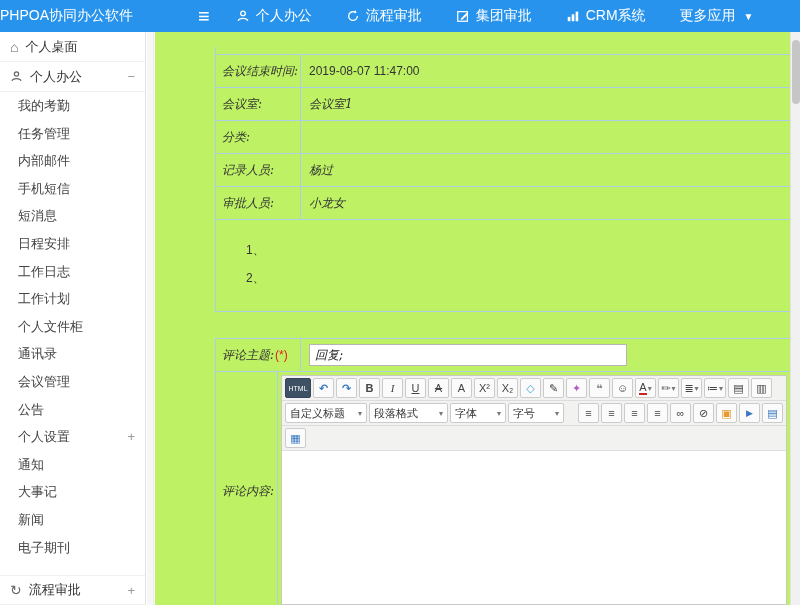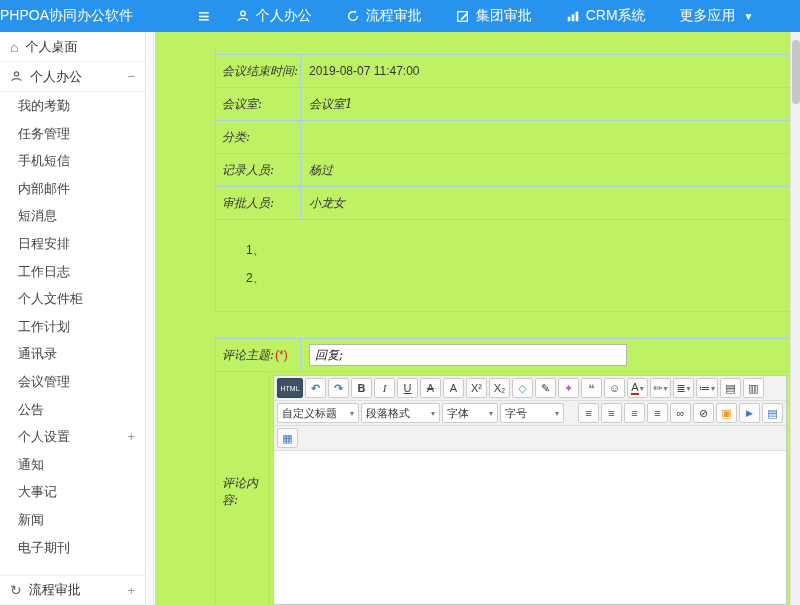--- a/index.html
+++ b/index.html
@@ -53,21 +53,21 @@
 
   
   .editor{border:1px solid #c9c9c9;height:230px;background:#fff;display:flex;flex-direction:column}
   .toolbar{background:#f2f2f1;border-bottom:1px solid #ddd;padding:2px 3px;display:flex;align-items:center;gap:2px;flex-wrap:nowrap}
   .tbtn{min-width:21px;height:20px;border:1px solid #cbcbcb;background:#fbfbfb;font-size:11px;
     display:inline-flex;align-items:center;justify-content:center;color:#444;border-radius:2px;cursor:pointer;padding:0 2px}
   .tbtn .c{font-size:8px;color:#777;margin-left:1px}
   .tdrop{height:20px;border:1px solid #cbcbcb;background:#fff;font-size:11px;display:inline-flex;
     align-items:center;justify-content:space-between;padding:0 4px;gap:6px;color:#333;cursor:pointer;border-radius:2px}
   .tdrop .c{font-size:8px;color:#777}
-  .w1{width:82px}.w2{width:79px}.w3{width:56px}.w4{width:64px}
+  .w1{width:82px}.w2{width:79px}.w3{width:56px}.w4{width:56px}
   .edit-area{flex:1;background:#fff}
 
   .tbtn[data-name="source-button"]{background:#3f5265;color:#fff;font-size:7px;width:26px;border-color:#36465a}
   .tbtn[data-name="undo-button"] .g,.tbtn[data-name="redo-button"] .g{color:#3b78c3;font-weight:bold}
   .tbtn[data-name="bold-button"] .g{font-weight:bold}
   .tbtn[data-name="italic-button"] .g{font-style:italic;font-family:"Liberation Serif",serif}
   .tbtn[data-name="underline-button"] .g{text-decoration:underline}
   .tbtn[data-name="strikethrough-button"] .g{text-decoration:line-through}
   .tbtn[data-name="font-color-button"] .g{border-bottom:2px solid #cc2222;line-height:11px}
   .tbtn[data-name="quote-button"] .g{color:#8a8a8a;font-weight:bold}
@@ -142,27 +142,27 @@
             <circle cx="8" cy="5" r="2.6" fill="none" stroke="#666" stroke-width="1.5"></circle>
             <path d="M2.5 13.5c1-3.8 10-3.8 11 0" fill="none" stroke="#666" stroke-width="1.5"></path>
           </svg>
       </span>
       <span data-name="sidebar-section-label">个人办公</span>
       <span class="side-toggle" data-name="collapse-icon">−</span>
     </div>
 
     <div class="side-item" data-name="sidebar-item-attendance">我的考勤</div>
     <div class="side-item" data-name="sidebar-item-tasks">任务管理</div>
+    <div class="side-item" data-name="sidebar-item-internal-mail">内部邮件</div>
     <div class="side-item" data-name="sidebar-item-sms">手机短信</div>
-    <div class="side-item" data-name="sidebar-item-internal-mail">内部邮件</div>
     <div class="side-item" data-name="sidebar-item-short-message">短消息</div>
     <div class="side-item" data-name="sidebar-item-schedule">日程安排</div>
     <div class="side-item" data-name="sidebar-item-work-log">工作日志</div>
+    <div class="side-item" data-name="sidebar-item-work-plan">工作计划</div>
     <div class="side-item" data-name="sidebar-item-file-cabinet">个人文件柜</div>
-    <div class="side-item" data-name="sidebar-item-work-plan">工作计划</div>
     <div class="side-item" data-name="sidebar-item-contacts">通讯录</div>
     <div class="side-item" data-name="sidebar-item-meeting-management">会议管理</div>
     <div class="side-item" data-name="sidebar-item-announcement">公告</div>
     <div class="side-item" data-name="sidebar-item-personal-settings" style="display:flex;align-items:center;padding-right:10px">
       <span data-name="sidebar-item-label">个人设置</span>
       <span class="side-toggle" data-name="expand-icon">+</span>
     </div>
     <div class="side-item" data-name="sidebar-item-notifications">通知</div>
     <div class="side-item" data-name="sidebar-item-events">大事记</div>
     <div class="side-item" data-name="sidebar-item-news">新闻</div>

